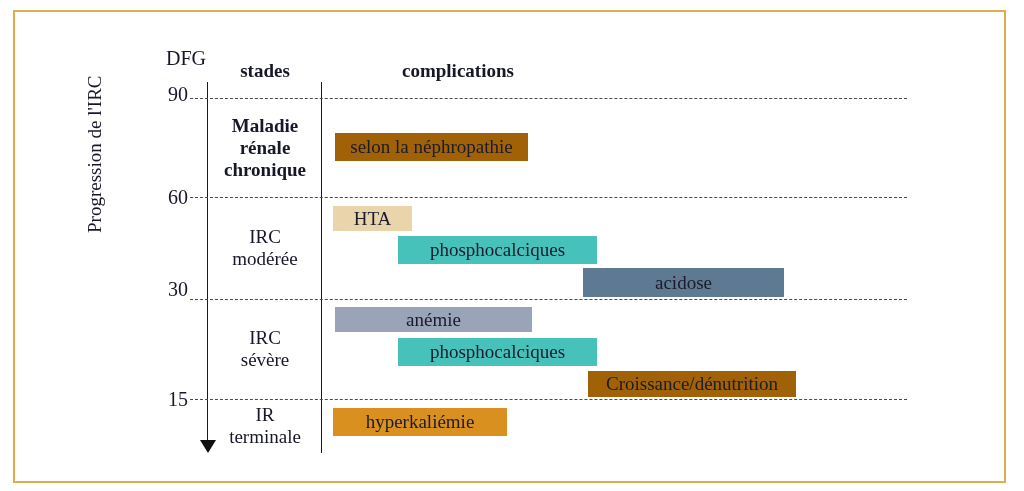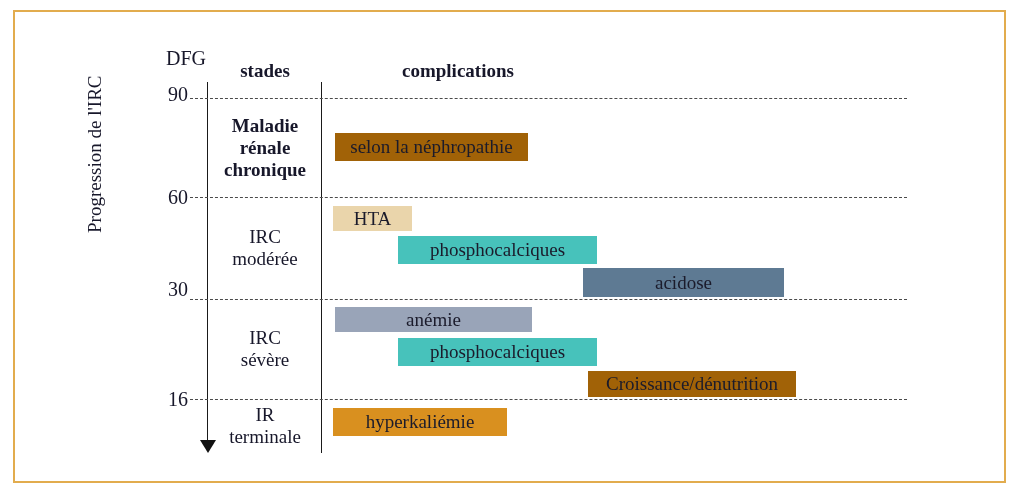--- a/index.html
+++ b/index.html
@@ -58,21 +58,21 @@
 <div id="gridlines">
     <div class="gridline" style="left: 190px; top: 98px; width: 717px;"></div>
     <div class="gridline" style="left: 190px; top: 197px; width: 717px;"></div>
     <div class="gridline" style="left: 190px; top: 299px; width: 717px;"></div>
     <div class="gridline" style="left: 190px; top: 399px; width: 717px;"></div>
   </div>
 <div id="ticks">
     <div class="tick" style="left: 140px; top: 83px;">90</div>
     <div class="tick" style="left: 140px; top: 186px;">60</div>
     <div class="tick" style="left: 140px; top: 272px; margin-top: 6px;">30</div>
-    <div class="tick" style="left: 140px; top: 388px;">16</div>
+    <div class="tick" style="left: 140px; top: 388px;">15</div>
   </div>
 <div id="stages">
     <div class="stage" style="top: 98px; height: 99px; font-weight: bold;">
       <div>Maladie</div>
       <div>rénale</div>
       <div>chronique</div>
     </div>
     <div class="stage" style="top: 197px; height: 102px;">
       <div>IRC</div>
       <div>modérée</div>

